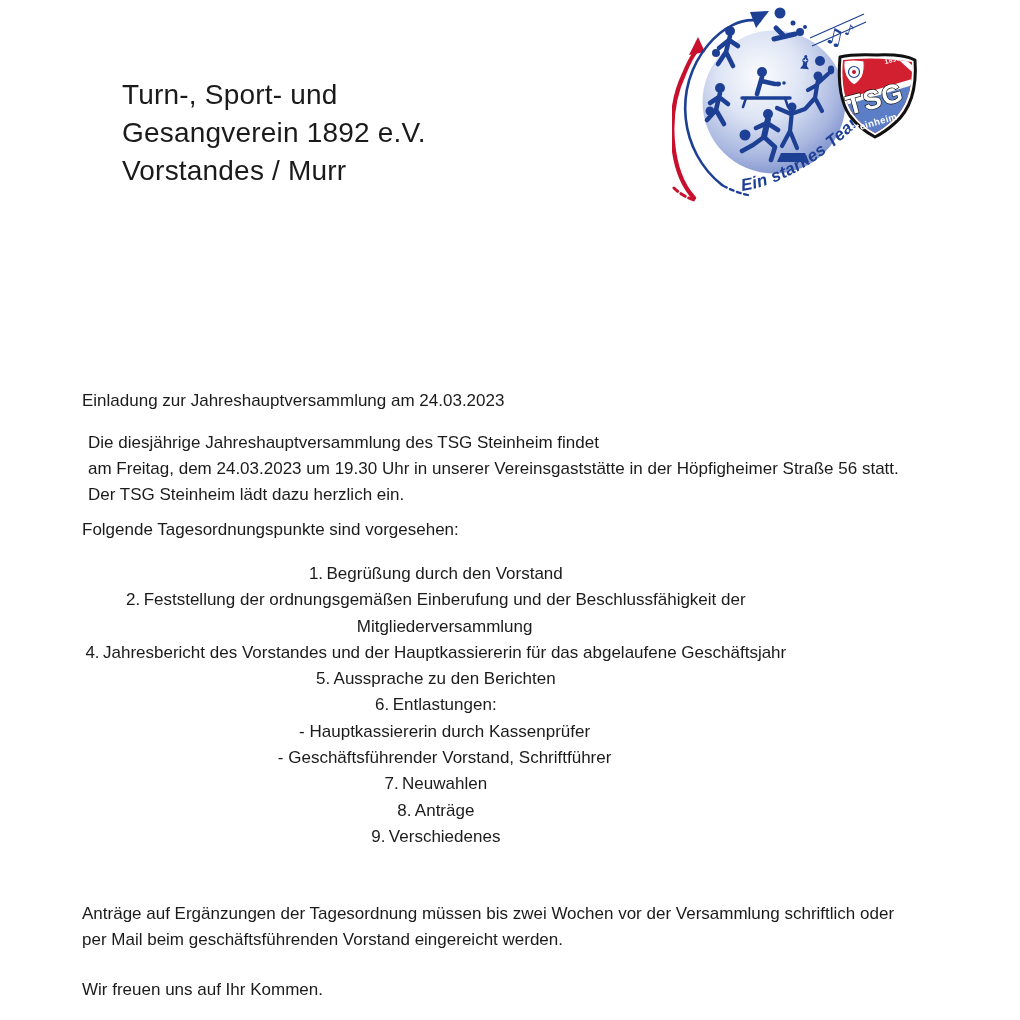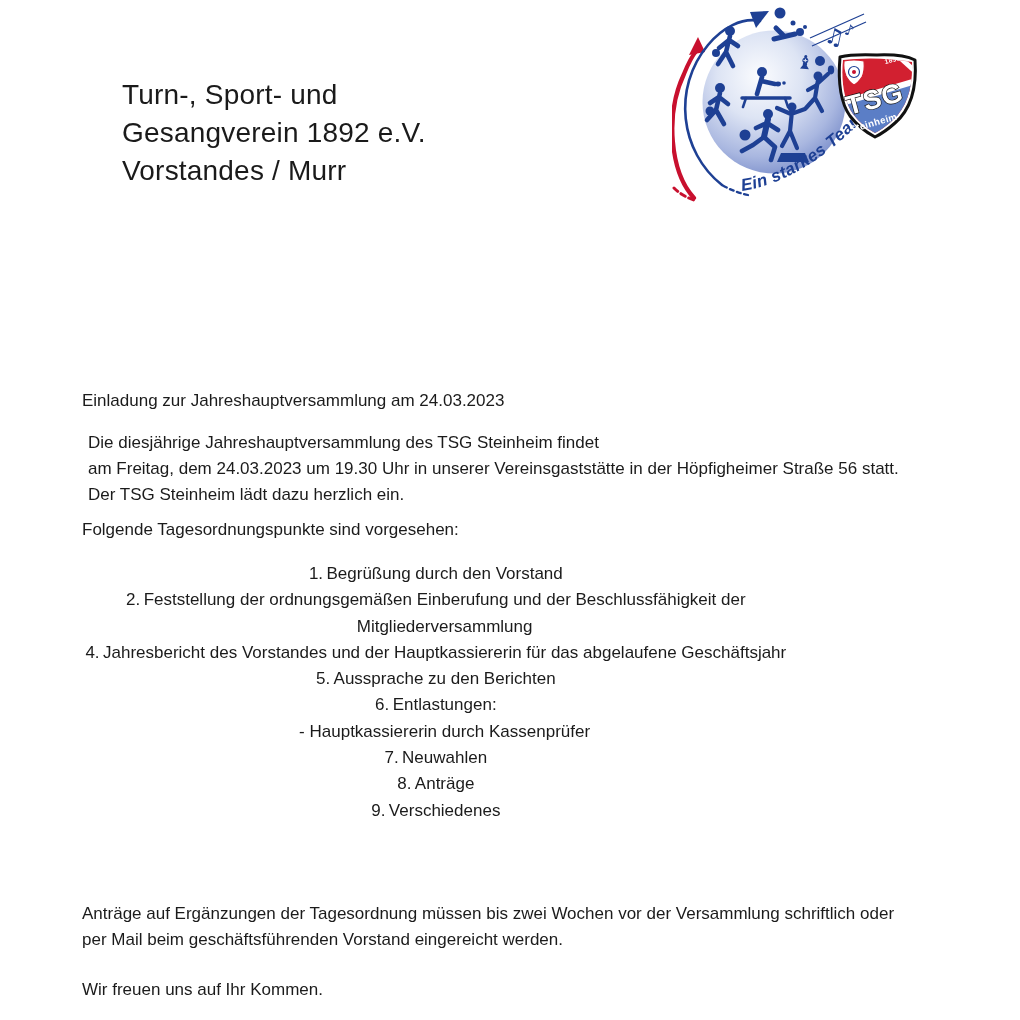--- a/index.html
+++ b/index.html
@@ -146,20 +146,21 @@
   <div class="abs body-text agenda-head">Folgende Tagesordnungspunkte sind vorgesehen:</div>
 
   <div class="abs body-text agenda">
     <div class="row"><span class="num">1.</span><span>Begrüßung durch den Vorstand</span></div>
     <div class="row"><span class="num">2.</span><span>Feststellung der ordnungsgemäßen Einberufung und der Beschlussfähigkeit der</span></div>
     <div class="row"><span class="num"></span><span>Mitgliederversammlung</span></div>
     <div class="row"><span class="num">4.</span><span>Jahresbericht des Vorstandes und der Hauptkassiererin für das abgelaufene Geschäftsjahr</span></div>
     <div class="row"><span class="num">5.</span><span>Aussprache zu den Berichten</span></div>
     <div class="row"><span class="num">6.</span><span>Entlastungen:</span></div>
     <div class="row"><span class="num"></span><span>- Hauptkassiererin durch Kassenprüfer</span></div>
+    <div class="row"><span class="num"></span><span>- Geschäftsführender Vorstand, Schriftführer</span></div>
     <div class="row"><span class="num">7.</span><span>Neuwahlen</span></div>
     <div class="row"><span class="num">8.</span><span>Anträge</span></div>
     <div class="row"><span class="num">9.</span><span>Verschiedenes</span></div>
   </div>
 
   <div class="abs body-text note">
     <div>Anträge auf Ergänzungen der Tagesordnung müssen bis zwei Wochen vor der Versammlung schriftlich oder</div>
     <div>per Mail beim geschäftsführenden Vorstand eingereicht werden.</div>
   </div>
 

